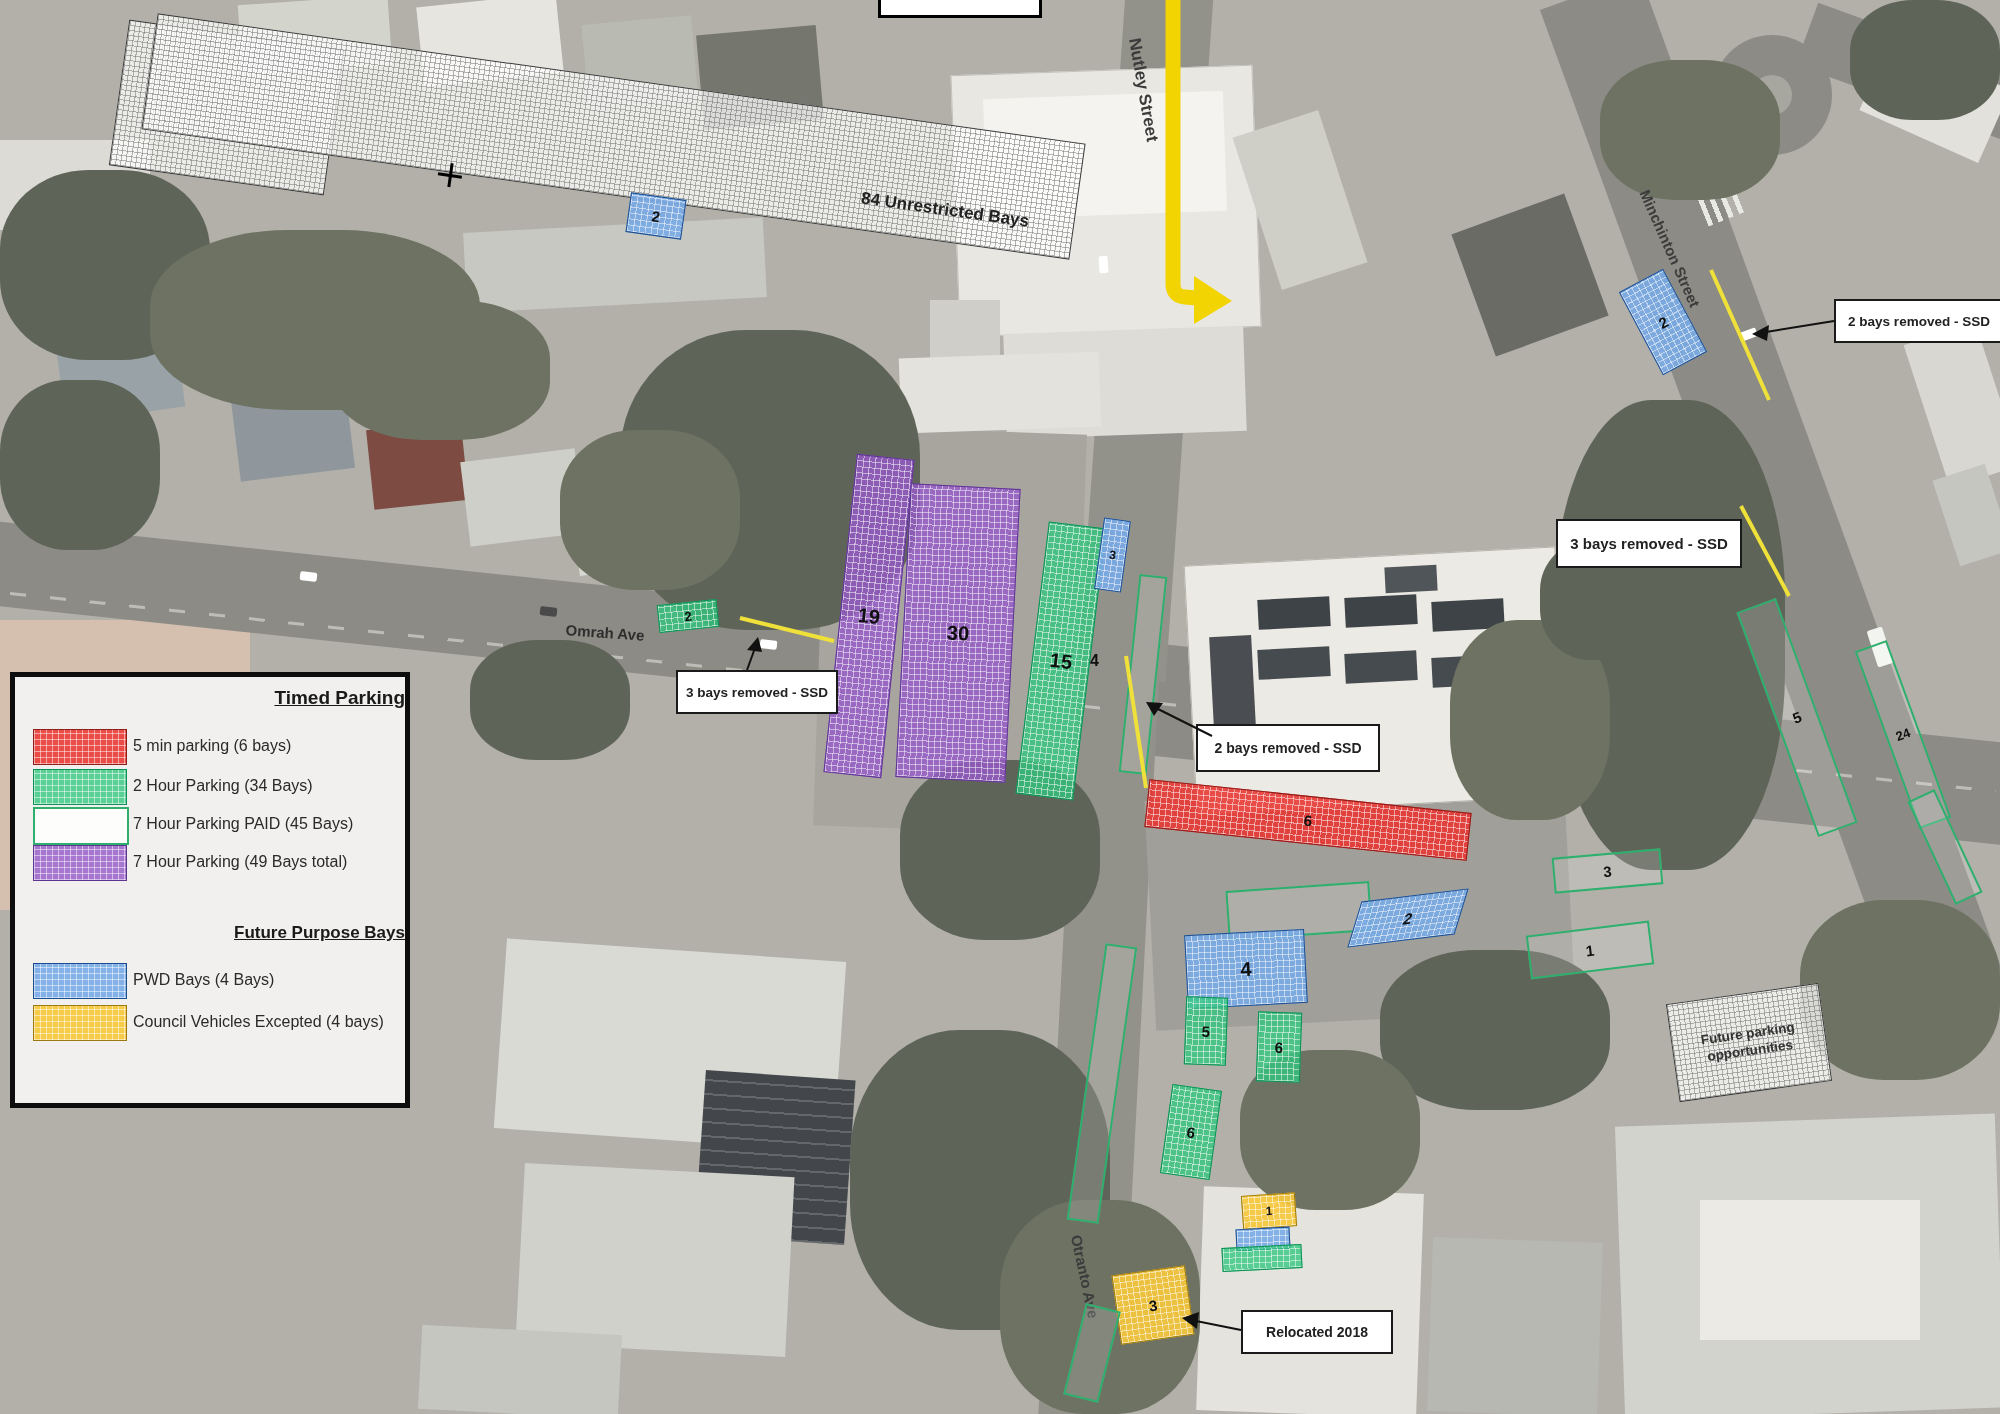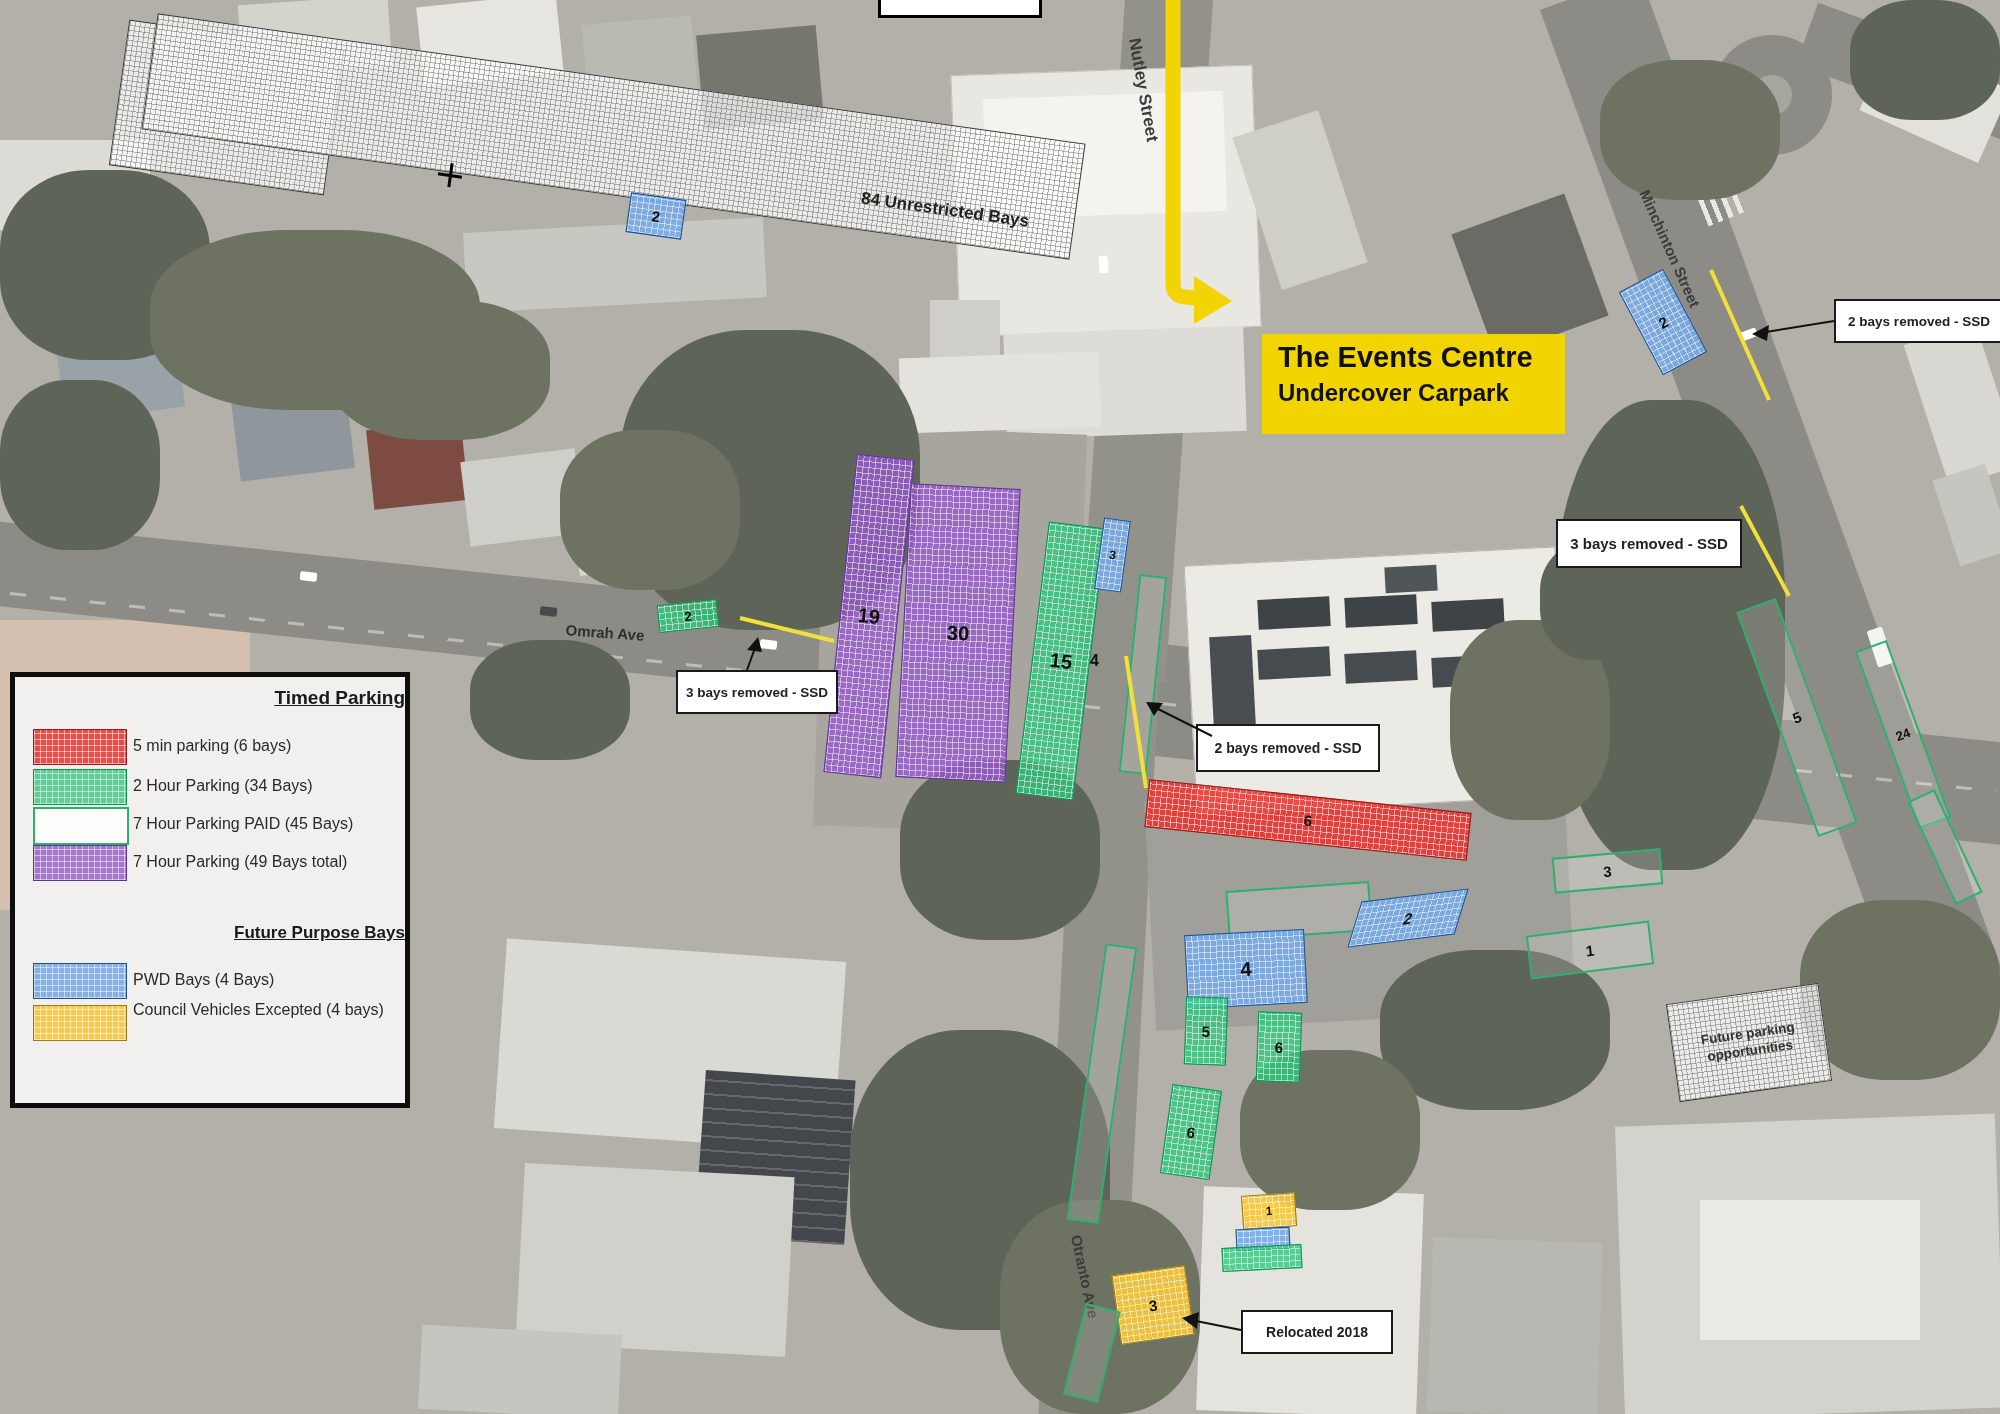--- a/index.html
+++ b/index.html
@@ -219,24 +219,20 @@
 
   <div class="whitehatch future" style="left:1672px;top:993px;width:152px;height:97px;transform:rotate(-8deg);">
     <span style="padding:4px;">Future parking opportunities</span>
     </div>
 
   <div class="street" style="left:1068px;top:80px;width:150px;transform:rotate(80deg);font-size:17px;">Nutley Street</div>
   <div class="street" style="left:1585px;top:240px;width:170px;transform:rotate(66deg);font-size:15px;">Minchinton Street</div>
   <div class="street" style="left:560px;top:624px;width:90px;transform:rotate(4deg);font-size:15px;color:#2e2e2e;">Omrah Ave</div>
   <div class="street" style="left:1015px;top:1268px;width:140px;transform:rotate(78deg);font-size:15px;">Otranto Ave</div>
 
-  <div class="events">
-    <div class="l1">The Events Centre</div>
-    <div class="l2">Undercover Carpark</div>
-  </div>
 
   <div class="co" style="left:1834px;top:299px;width:166px;height:40px;font-size:13.5px;">2 bays removed - SSD</div>
   <div class="co" style="left:1556px;top:519px;width:182px;height:45px;font-size:15px;">3 bays removed - SSD</div>
   <div class="co" style="left:1196px;top:724px;width:180px;height:44px;font-size:14px;">2 bays removed - SSD</div>
   <div class="co" style="left:676px;top:670px;width:158px;height:40px;font-size:13.5px;">3 bays removed - SSD</div>
   <div class="co" style="left:1241px;top:1310px;width:148px;height:40px;font-size:14px;">Relocated 2018</div>
 
   <svg class="ov" width="2000" height="1414" viewBox="0 0 2000 1414">
 
     <path d="M1173,-8 L1173,284 Q1173,296 1185,297 L1197,298" stroke="#f3d403" stroke-width="15" fill="none" stroke-linejoin="round"></path>
@@ -264,16 +260,16 @@
     <div class="lg-sw hz grn" style="top:92px;"></div>
     <div class="lg-tx" style="top:91px;">2 Hour Parking  (34 Bays)</div>
     <div class="lg-sw paid" style="top:130px;background:#fdfdfb;"></div>
     <div class="lg-tx" style="top:129px;">7 Hour Parking  PAID (45 Bays)</div>
     <div class="lg-sw hz pur" style="top:168px;"></div>
     <div class="lg-tx" style="top:167px;">7 Hour Parking  (49 Bays total)</div>
     <div class="lg-title" style="top:246px;font-size:17px;">Future Purpose Bays</div>
     <div class="lg-sw hz blu" style="top:286px;"></div>
     <div class="lg-tx" style="top:285px;">PWD Bays (4 Bays)</div>
     <div class="lg-sw hz yel" style="top:328px;"></div>
-    <div class="lg-tx" style="top:315px;">Council Vehicles Excepted (4 bays)</div>
+    <div class="lg-tx" style="top:327px;">Council Vehicles Excepted (4 bays)</div>
   </div>
 
 </div>
 
 </body></html>

